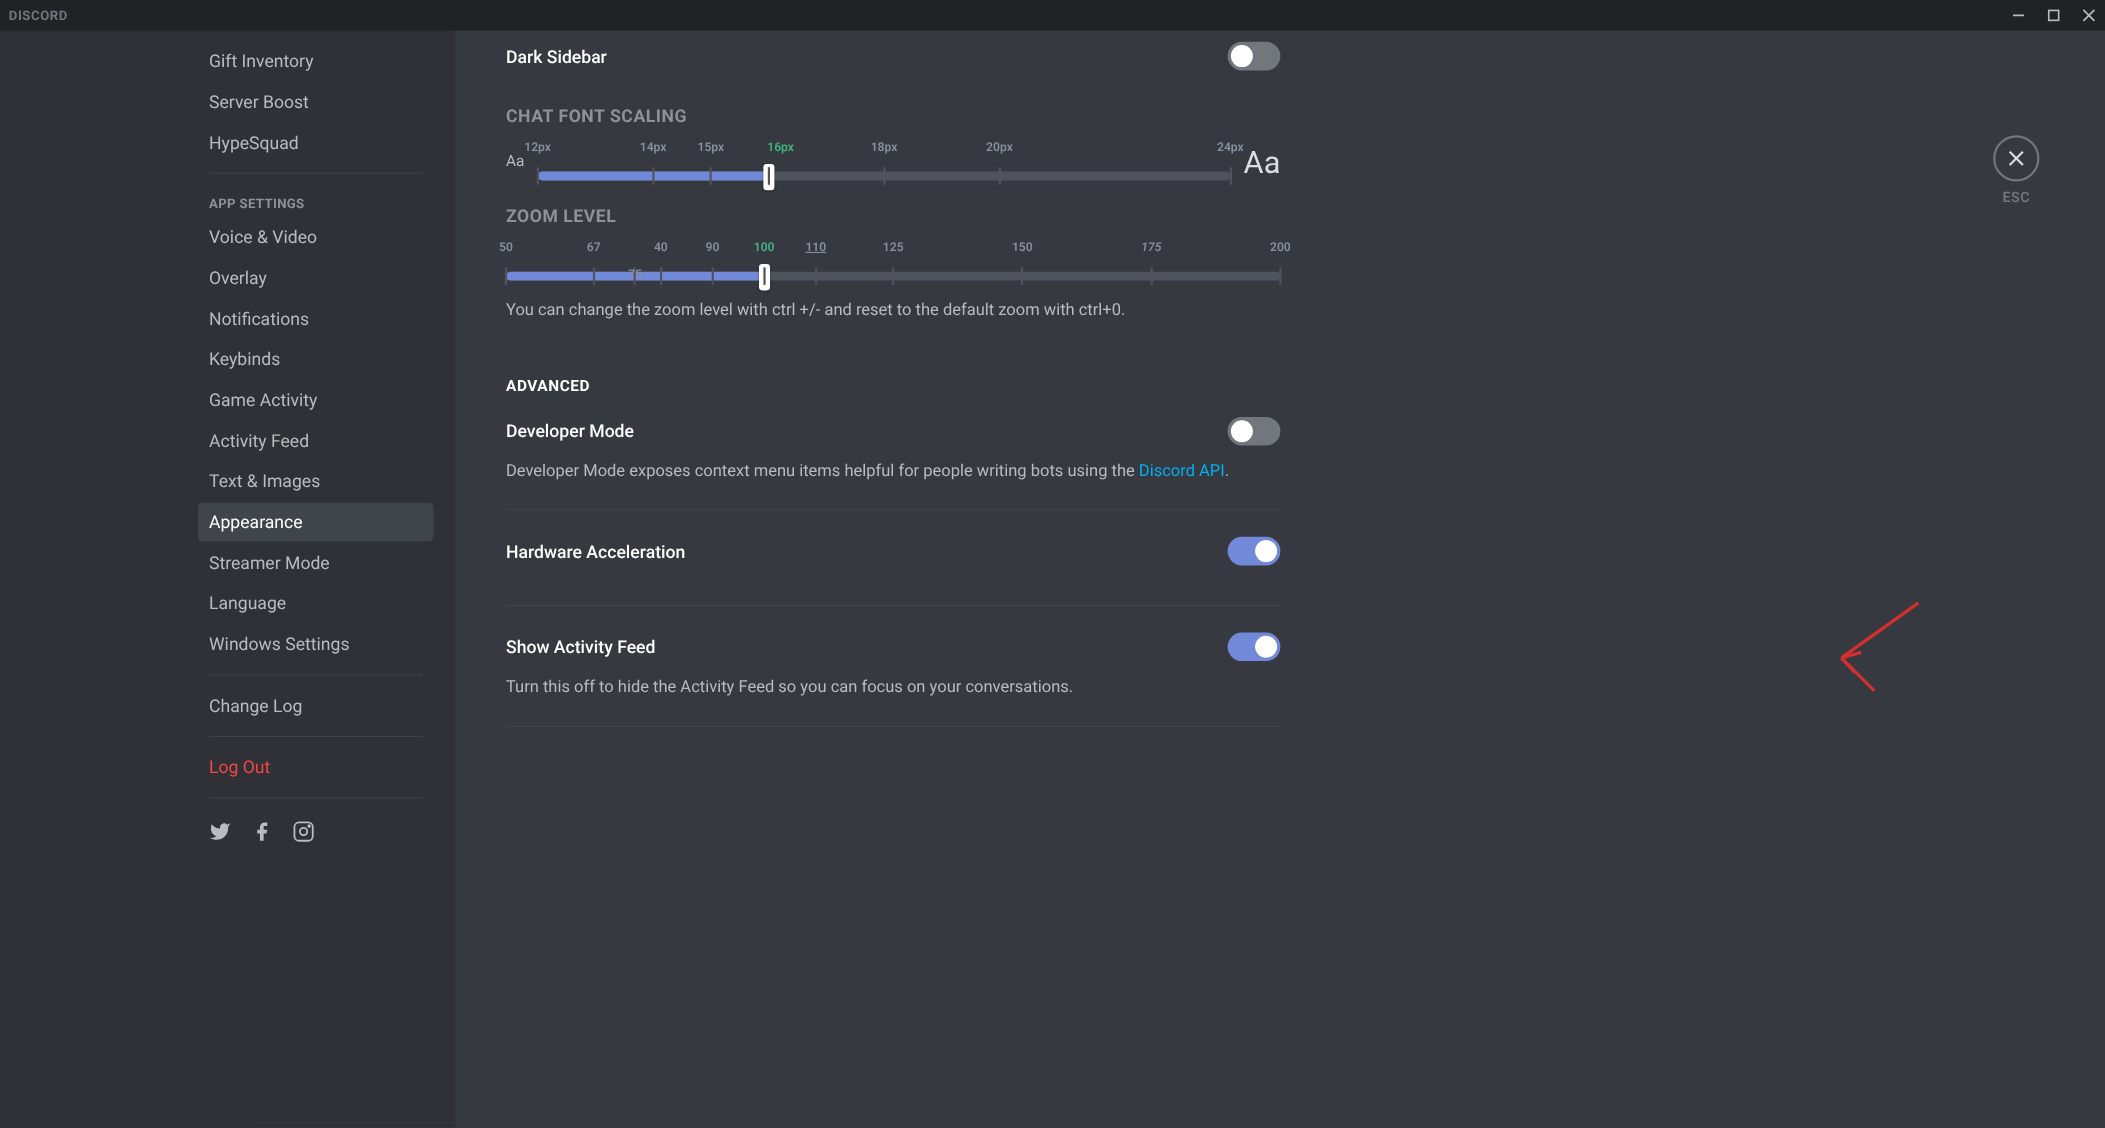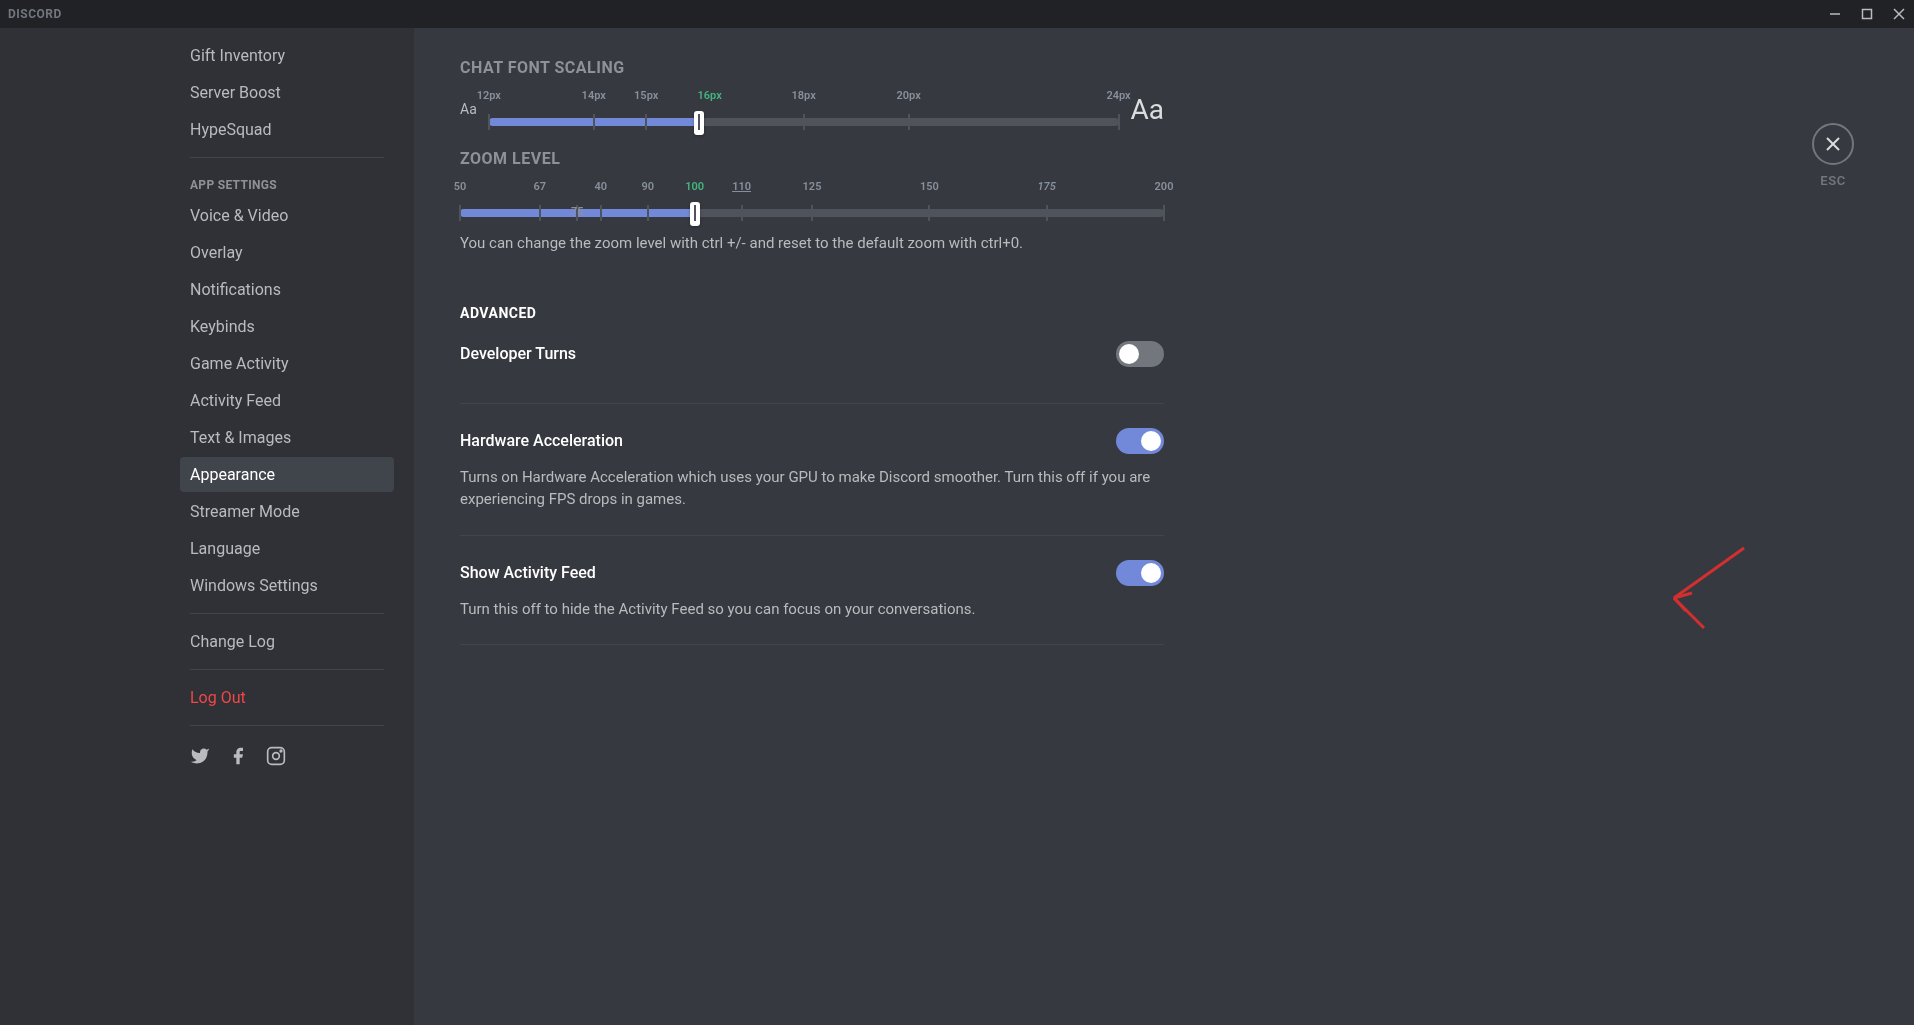--- a/index.html
+++ b/index.html
@@ -131,20 +131,28 @@
       <div class="close-btn">
         <svg width="18" height="18" viewBox="0 0 18 18">
             <line x1="3" y1="3" x2="15" y2="15" stroke="currentColor" stroke-width="2"></line>
             <line x1="15" y1="3" x2="3" y2="15" stroke="currentColor" stroke-width="2"></line>
           </svg>
       </div>
       <div class="close-label">ESC</div>
     </div>
 
     <div class="content-inner">
+      <div class="setting-block noborder">
+        <div class="setting-row">
+          <div class="setting-title">Dark Sidebar</div>
+          <div class="toggle">
+              <div class="toggle-knob"></div>
+            </div>
+        </div>
+      </div>
 
       <div class="section-header">CHAT FONT SCALING</div>
       <div class="slider-wrap">
         <span class="slider-label-small">Aa</span>
         <div class="slider" id="slider-font">
           <div class="slider-track"></div>
           <div class="slider-fill" id="slider-font-fill" style="width: 33.33%;"></div>
           <div class="slider-thumb" id="slider-font-thumb" style="left: 33.33%;"></div>
         <div class="slider-tick" style="left: 0%;"></div>
             <div class="slider-tick-label" style="left: 0%;">12px</div>
@@ -193,35 +201,37 @@
             <div class="slider-tick" style="left: 100%;"></div>
             <div class="slider-tick-label" style="left: 100%;">200</div>
           </div>
       </div>
       <div class="setting-desc" style="margin-top:12px;">You can change the zoom level with ctrl +/- and reset to the default zoom with ctrl+0.</div>
 
       <div class="section-header big">ADVANCED</div>
 
       <div class="setting-block">
         <div class="setting-row">
-          <div class="setting-title">Developer Turns</div>
+          <div class="setting-title">Developer Mode</div>
           <div class="toggle">
               <div class="toggle-knob"></div>
             </div>
+        </div>
+        <div class="setting-desc">
+          <span>Developer Mode exposes context menu items helpful for people writing bots using the </span><a href="#">Discord API</a><span>.</span>
         </div>
       </div>
 
       <div class="setting-block">
         <div class="setting-row">
           <div class="setting-title">Hardware Acceleration</div>
           <div class="toggle on">
               <div class="toggle-knob"></div>
             </div>
         </div>
-        <div class="setting-desc">Turns on Hardware Acceleration which uses your GPU to make Discord smoother. Turn this off if you are experiencing FPS drops in games.</div>
       </div>
 
       <div class="setting-block">
         <div class="setting-row">
           <div class="setting-title">Show Activity Feed</div>
           <div class="toggle on">
               <div class="toggle-knob"></div>
             </div>
         </div>
         <div class="setting-desc">Turn this off to hide the Activity Feed so you can focus on your conversations.</div>

